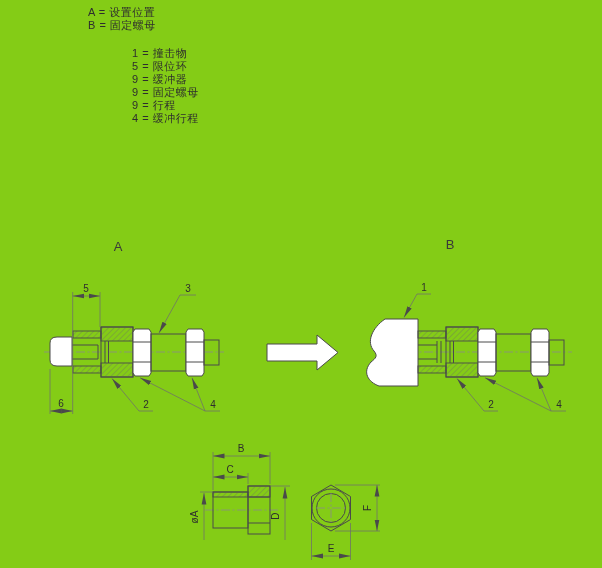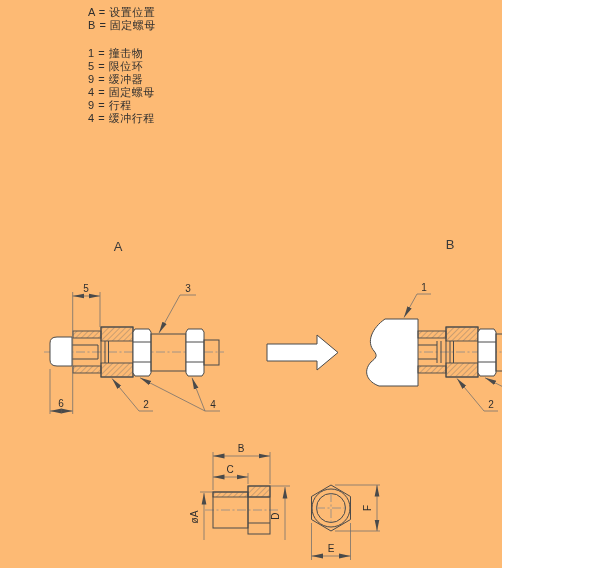--- a/index.html
+++ b/index.html
@@ -1,20 +1,20 @@
 <!DOCTYPE html>
 <html><head>
 <meta charset="utf-8">
 <style>
   html,body{margin:0;padding:0;background:#ffffff;}
-  #page{position:relative;width:502px;height:568px;background:#fdba74;overflow:hidden;
+  #page{position:relative;width:602px;height:568px;background:#84cc16;overflow:hidden;
         font-family:"Liberation Sans",sans-serif;}
   .legend{position:absolute;left:88px;top:6px;color:#2e2e2e;font-size:11px;}
   .legend-line{height:13px;line-height:13px;letter-spacing:0.5px;}
-  .legend-group.parts{margin-top:15px;}
+  .legend-group.parts{margin-top:15px;margin-left:44px;}
   svg{position:absolute;left:0;top:0;}
   .ln{stroke:#4a4a4a;stroke-width:1;fill:none;}
   .fw{stroke:#4a4a4a;stroke-width:1;fill:#ffffff;}
   .ht{stroke:#4a4a4a;stroke-width:0.9;fill:url(#hatch);}
   .cl{stroke:#8a8a8a;stroke-width:0.8;fill:none;stroke-dasharray:9 2.5 2 2.5;}
   .dm{stroke:#6e6e6e;stroke-width:0.75;fill:none;}
   .txt{fill:#2e2e2e;font-family:"Liberation Sans",sans-serif;font-size:10px;}
   .sect{fill:#3a3a3a;font-family:"Liberation Sans",sans-serif;font-size:13px;}
 </style>
 </head>
@@ -24,21 +24,21 @@
 
   <div class="legend">
     <div class="legend-group">
       <div class="legend-line">A = 设置位置</div>
       <div class="legend-line">B = 固定螺母</div>
     </div>
     <div class="legend-group parts">
       <div class="legend-line">1 = 撞击物</div>
       <div class="legend-line">5 = 限位环</div>
       <div class="legend-line">9 = 缓冲器</div>
-      <div class="legend-line">4 = 固定螺母</div>
+      <div class="legend-line">9 = 固定螺母</div>
       <div class="legend-line">9 = 行程</div>
       <div class="legend-line">4 = 缓冲行程</div>
     </div>
   </div>
 
   <svg width="602" height="568" viewBox="0 0 602 568">
     <defs>
       <pattern id="hatch" patternUnits="userSpaceOnUse" width="4" height="4" patternTransform="rotate(45)">
         <line x1="0" y1="0" x2="0" y2="4" stroke="#6a6a6a" stroke-width="0.7"></line>
       </pattern>

